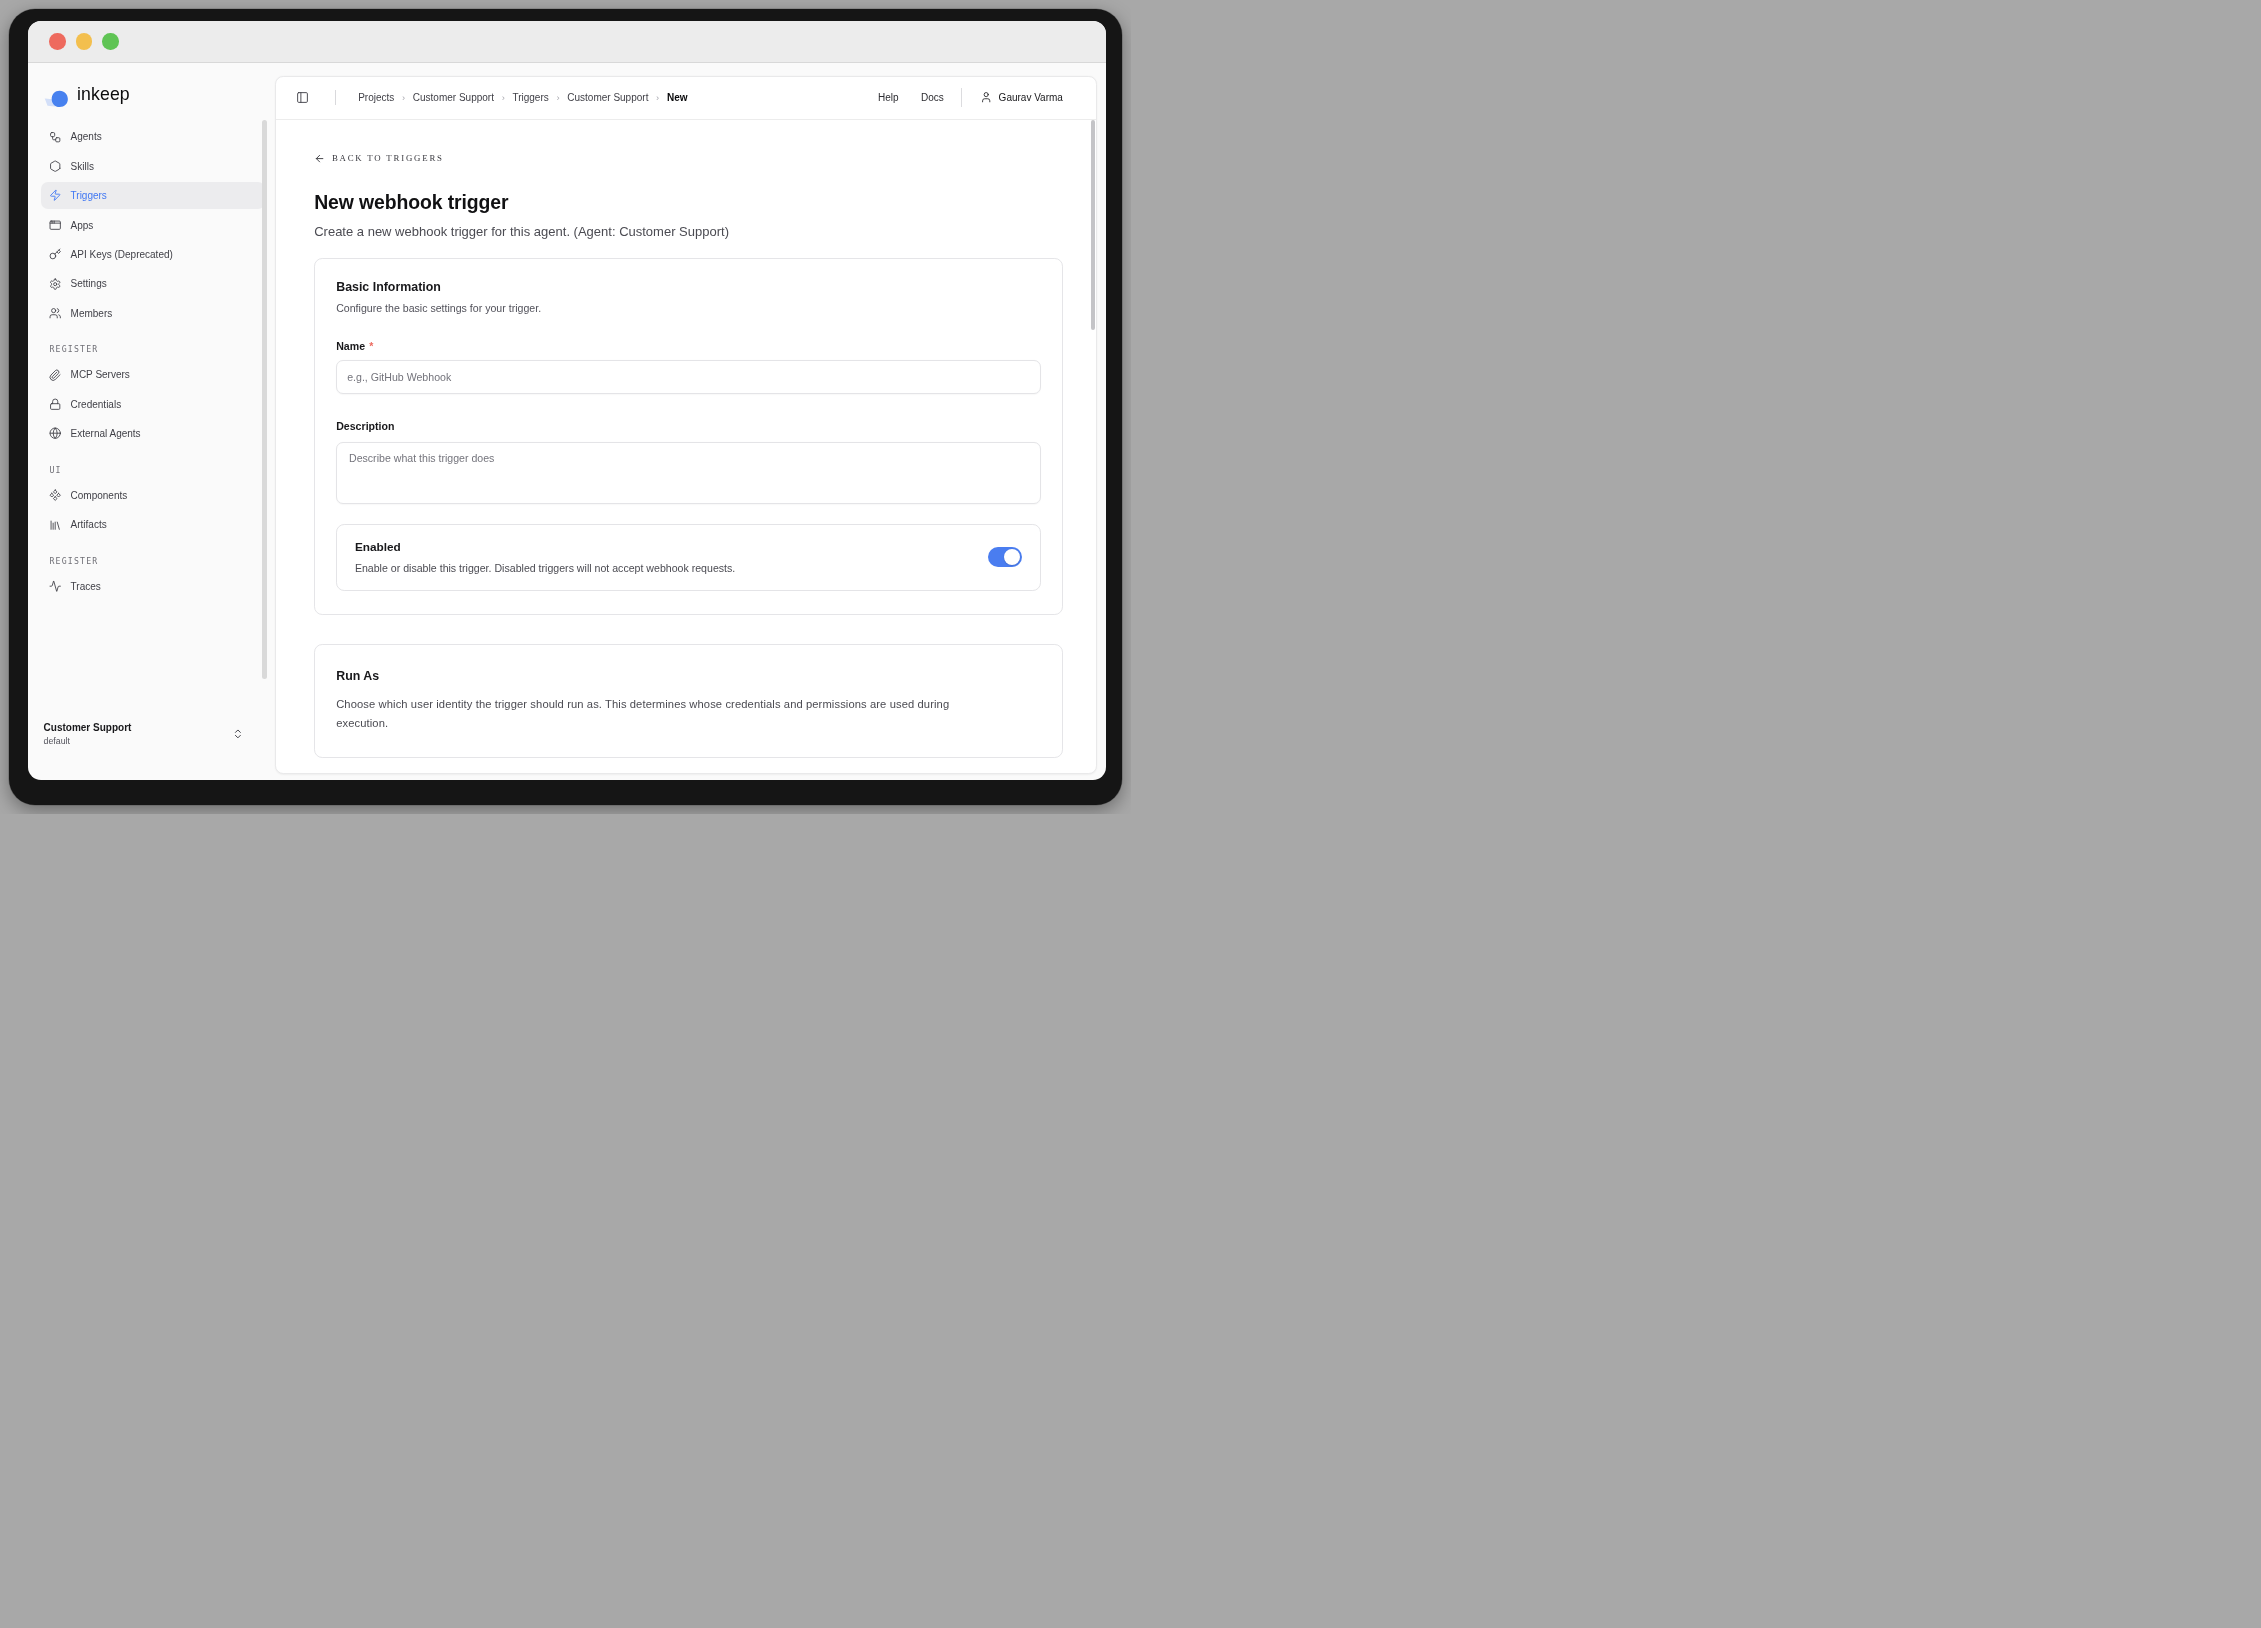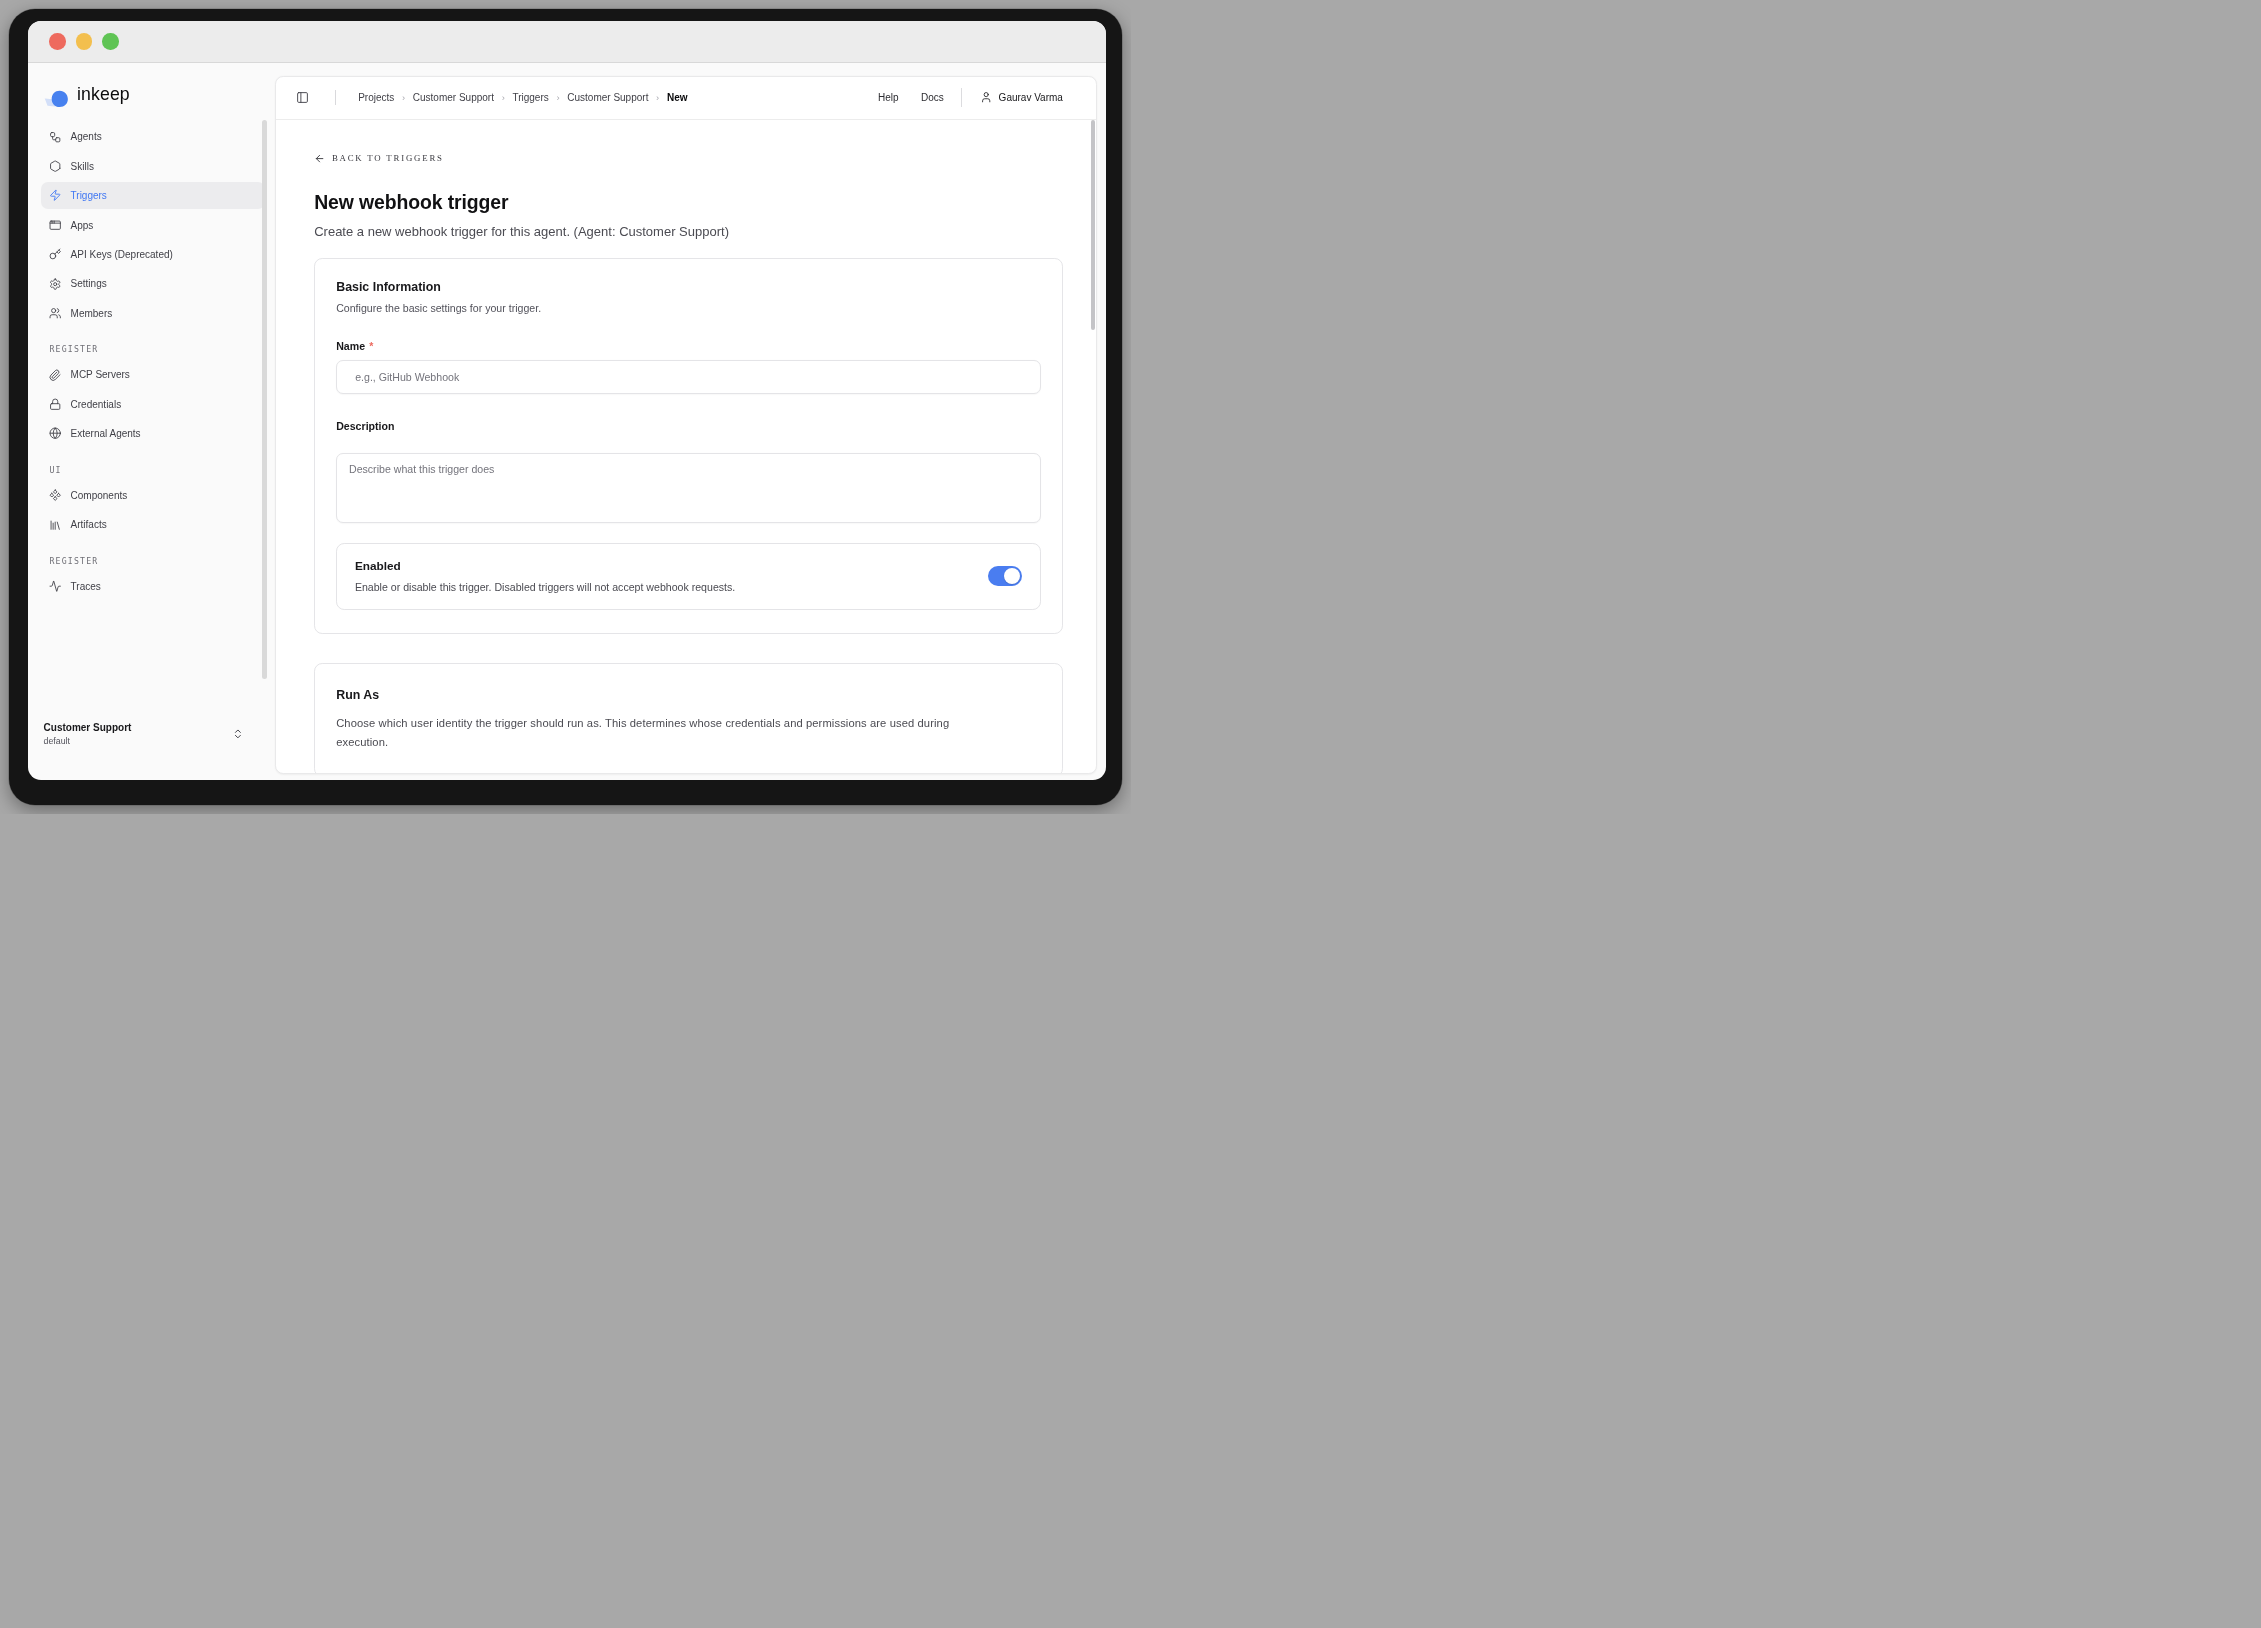--- a/index.html
+++ b/index.html
@@ -97,26 +97,26 @@
     margin-top:19.4px;border:0.6px solid #e5e5e8;border-radius:8.2px;background:#fff;
     padding:21px 21px 23.6px;box-sizing:border-box;
   }
   .card-title{font-size:12.4px;font-weight:700;color:#18181b;}
   .card-sub{margin-top:7.7px;font-size:10.6px;color:#52525b;}
   .field-label{margin-top:26px;font-size:10.6px;font-weight:700;color:#18181b;}
   .req{color:var(--required);margin-left:4.1px;font-weight:700;}
   .text-input{
     margin-top:8.2px;width:100%;box-sizing:border-box;height:34px;
     border:0.6px solid #e4e4e7;border-radius:7px;background:#fff;
-    padding:0 18px;font-size:10.6px;color:#18181b;outline:none;
+    padding:0 10px;font-size:10.6px;color:#18181b;outline:none;
     font-family:"Liberation Sans",sans-serif;
     box-shadow:0 0.6px 1.2px rgba(0,0,0,.03);
   }
   .text-area{
-    margin-top:21px;width:100%;box-sizing:border-box;height:70px;resize:none;
+    margin-top:10px;width:100%;box-sizing:border-box;height:62px;resize:none;
     border:0.6px solid #e4e4e7;border-radius:7px;background:#fff;
     padding:8.8px 11.8px;font-size:10.6px;color:#18181b;outline:none;
     font-family:"Liberation Sans",sans-serif;
     box-shadow:0 0.6px 1.2px rgba(0,0,0,.03);
   }
   ::placeholder{color:#74747c;opacity:1;}
   .enabled-box{
     margin-top:17.7px;border:0.6px solid #e4e4e7;border-radius:8.2px;
     padding:15.3px 17.7px;display:flex;align-items:center;gap:17.7px;
   }

